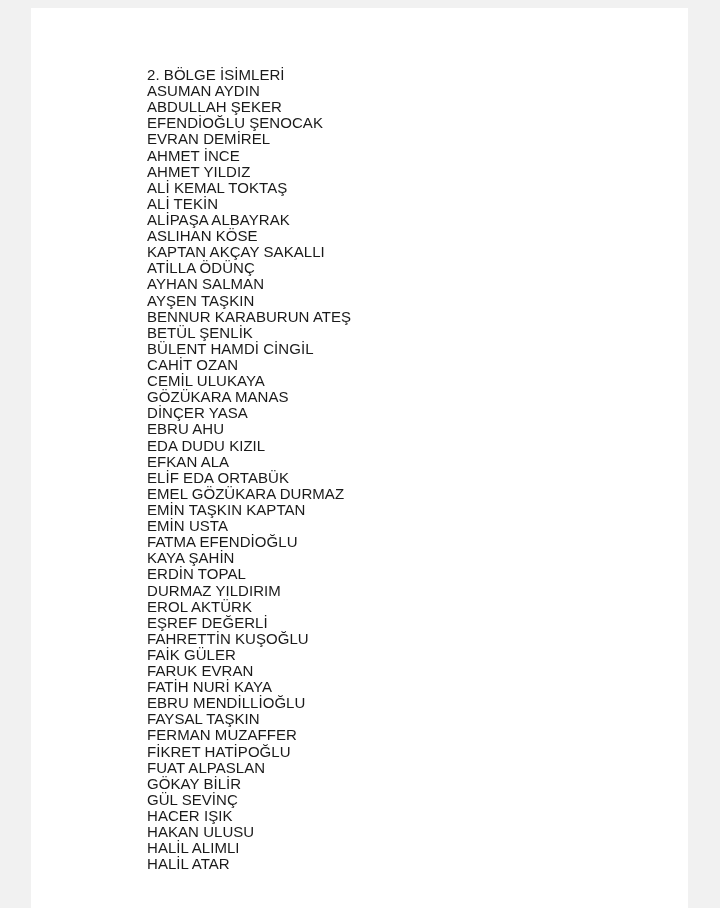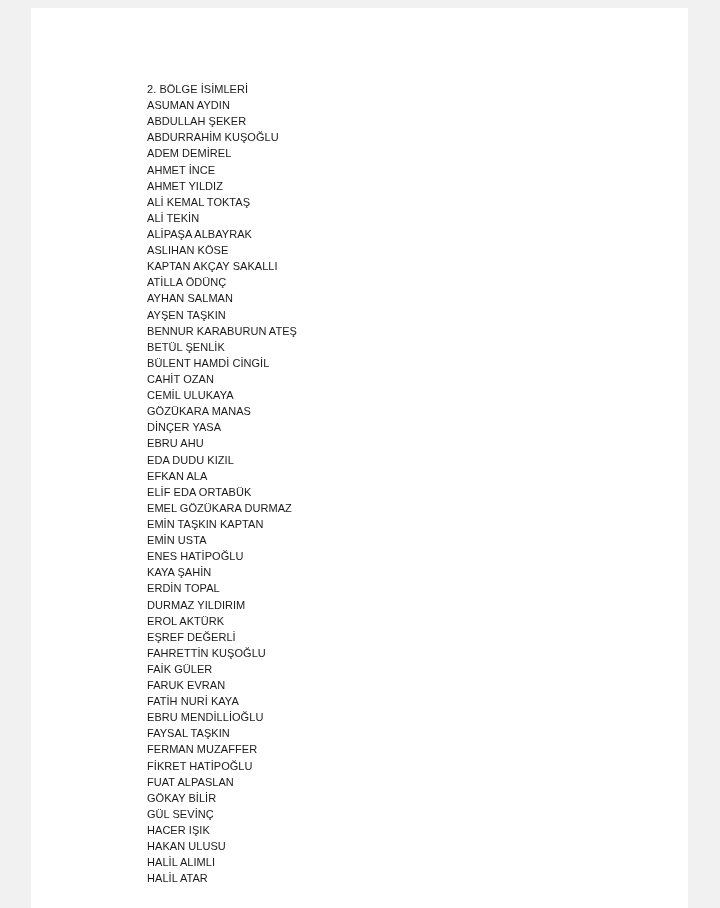--- a/index.html
+++ b/index.html
@@ -19,44 +19,44 @@
     position: absolute;
     left: 31px;
     top: 8px;
     width: 657px;
     height: 920px;
     background: #ffffff;
   }
   .textblock {
     position: absolute;
     left: 116px;   
-    top: 73px;     
+    top: 59px;     
     color: #1a1a1a;
-    font-size: 11px;
+    font-size: 15px;
     letter-spacing: 0.05px;
   }
   .line {
     line-height: 16.12px;
     height: 16.12px;
     white-space: nowrap;
     font-weight: 400;
   }
 </style>
 </head>
 <body>
 
 <div class="canvas">
   <div class="page">
     <div class="textblock">
       <div class="line">2. BÖLGE İSİMLERİ</div>
       <div id="names-container">
           <div class="line">ASUMAN AYDIN</div>
           <div class="line">ABDULLAH ŞEKER</div>
-          <div class="line">ABDURRAHİM KUŞOĞLU</div>
-          <div class="line">ADEM DEMİREL</div>
+          <div class="line">EFENDİOĞLU ŞENOCAK</div>
+          <div class="line">EVRAN DEMİREL</div>
           <div class="line">AHMET İNCE</div>
           <div class="line">AHMET YILDIZ</div>
           <div class="line">ALİ KEMAL TOKTAŞ</div>
           <div class="line">ALİ TEKİN</div>
           <div class="line">ALİPAŞA ALBAYRAK</div>
           <div class="line">ASLIHAN KÖSE</div>
           <div class="line">KAPTAN AKÇAY SAKALLI</div>
           <div class="line">ATİLLA ÖDÜNÇ</div>
           <div class="line">AYHAN SALMAN</div>
           <div class="line">AYŞEN TAŞKIN</div>
@@ -67,21 +67,21 @@
           <div class="line">CEMİL ULUKAYA</div>
           <div class="line">GÖZÜKARA MANAS</div>
           <div class="line">DİNÇER YASA</div>
           <div class="line">EBRU AHU</div>
           <div class="line">EDA DUDU KIZIL</div>
           <div class="line">EFKAN ALA</div>
           <div class="line">ELİF EDA ORTABÜK</div>
           <div class="line">EMEL GÖZÜKARA DURMAZ</div>
           <div class="line">EMİN TAŞKIN KAPTAN</div>
           <div class="line">EMİN USTA</div>
-          <div class="line">ENES HATİPOĞLU</div>
+          <div class="line">FATMA EFENDİOĞLU</div>
           <div class="line">KAYA ŞAHİN</div>
           <div class="line">ERDİN TOPAL</div>
           <div class="line">DURMAZ YILDIRIM</div>
           <div class="line">EROL AKTÜRK</div>
           <div class="line">EŞREF DEĞERLİ</div>
           <div class="line">FAHRETTİN KUŞOĞLU</div>
           <div class="line">FAİK GÜLER</div>
           <div class="line">FARUK EVRAN</div>
           <div class="line">FATİH NURİ KAYA</div>
           <div class="line">EBRU MENDİLLİOĞLU</div>

